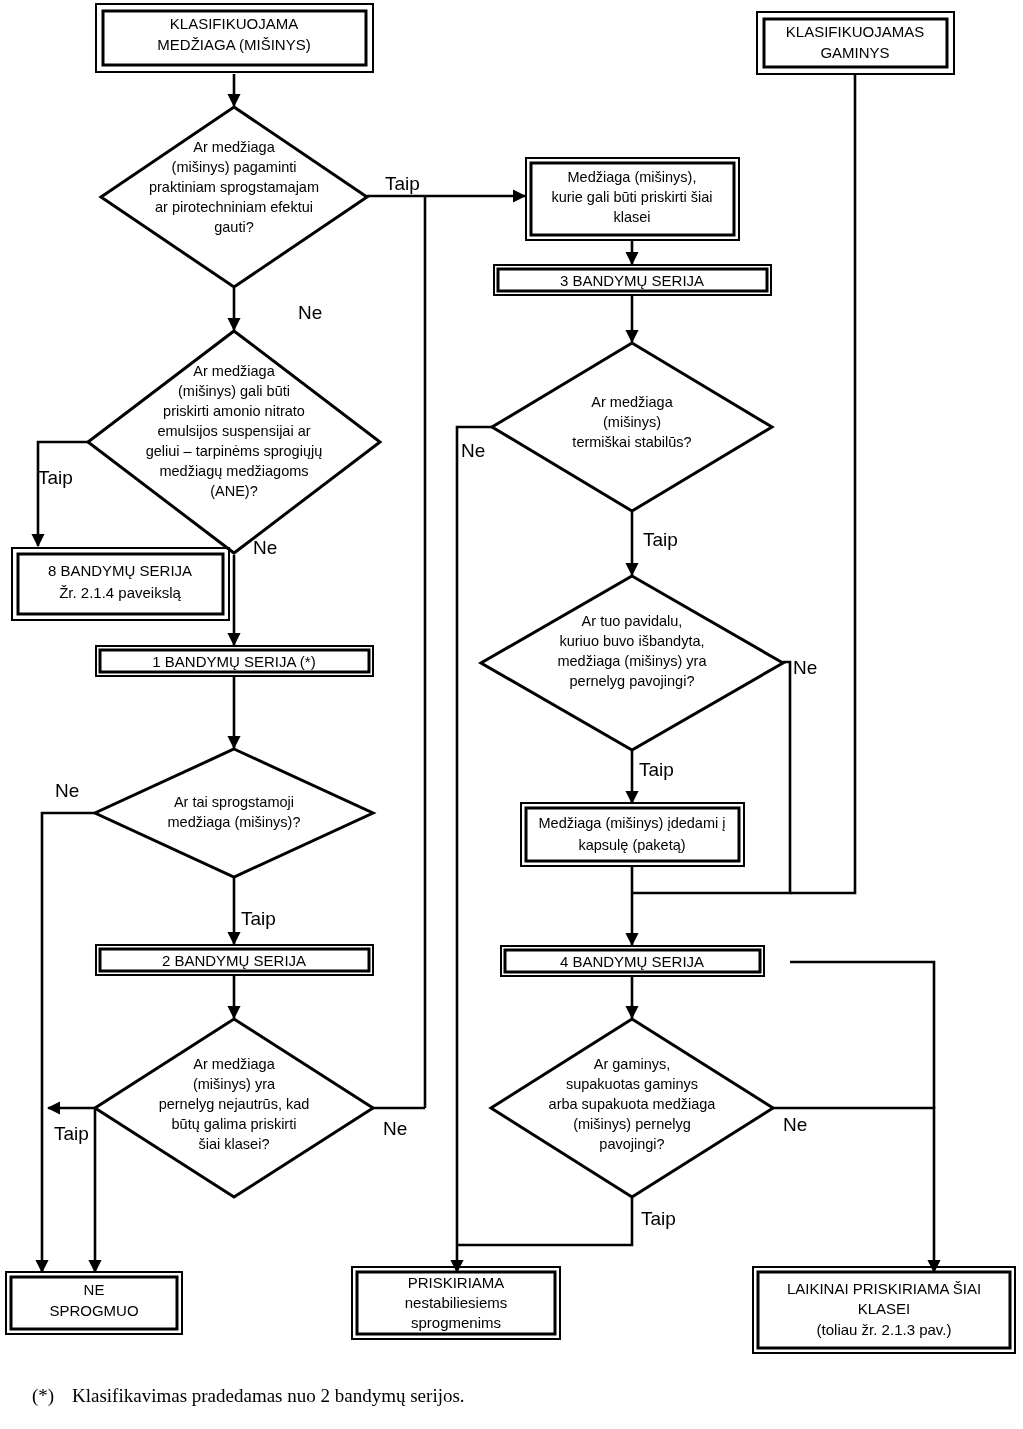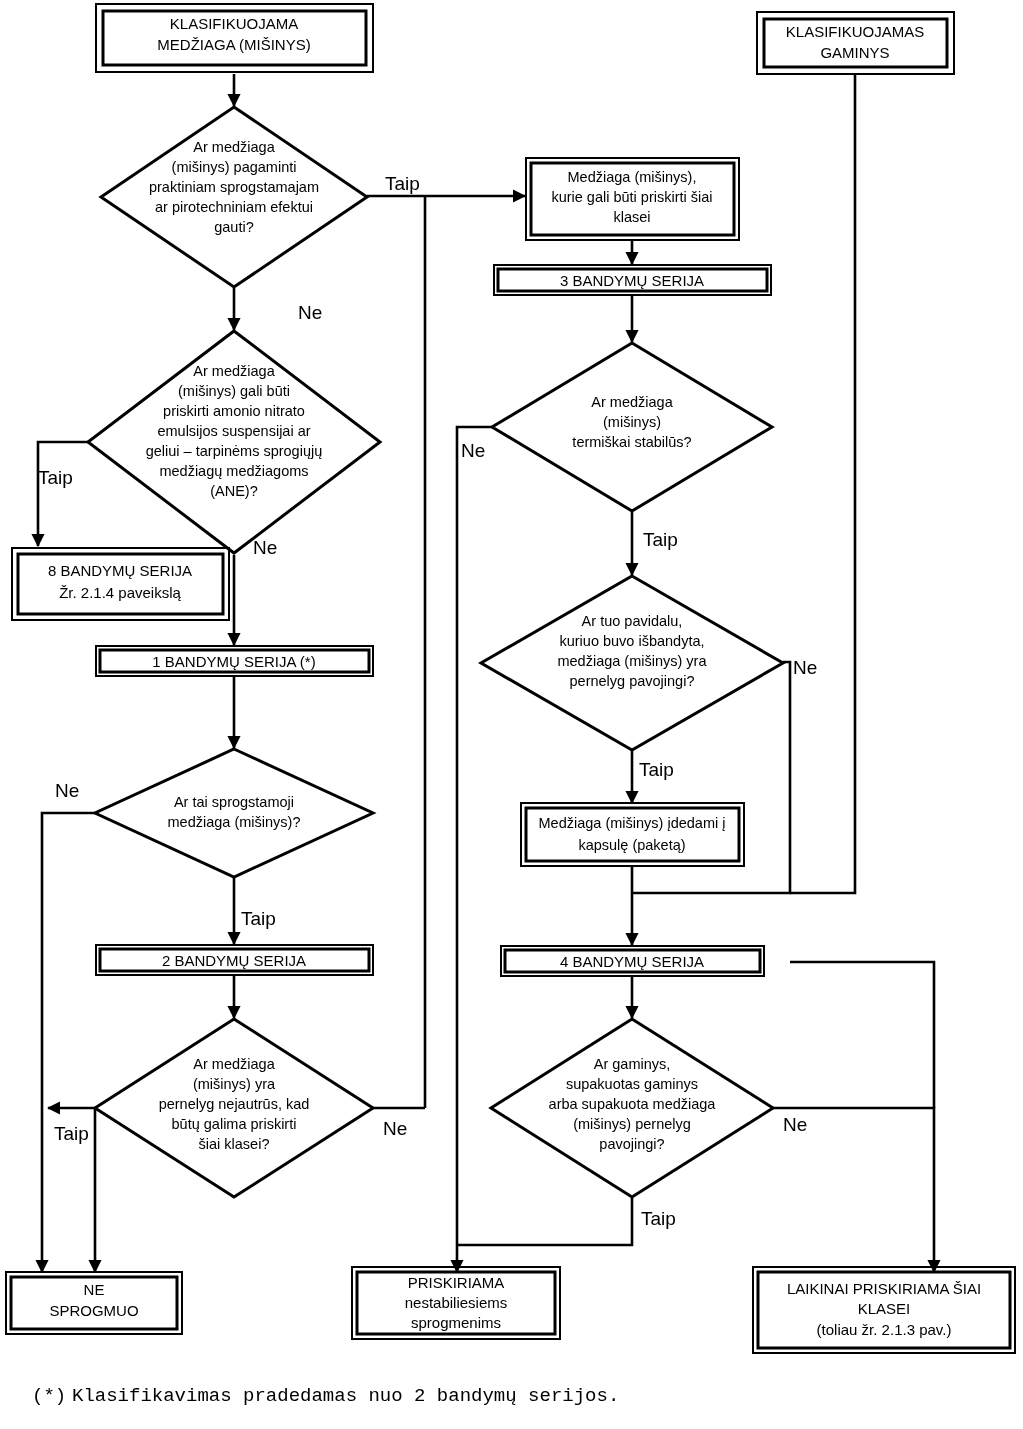--- a/index.html
+++ b/index.html
@@ -61,21 +61,21 @@
   .edge-label {
     font-family: "Liberation Sans", sans-serif;
     font-size: 19px;
     fill: #000000;
   }
   .footnote {
     position: absolute;
     left: 32px;
     top: 1385px;
     font-size: 19px;
-    font-family: Liberation Mono, monospace;
+    font-family: Liberation Serif, serif;
     white-space: nowrap;
   }
   .footnote .mark { display: inline-block; width: 40px; }
 </style>
 </head>
 <body>
 
 <div id="chart-root">
 <svg width="1023" height="1429" viewBox="0 0 1023 1429" xmlns="http://www.w3.org/2000/svg">
 

